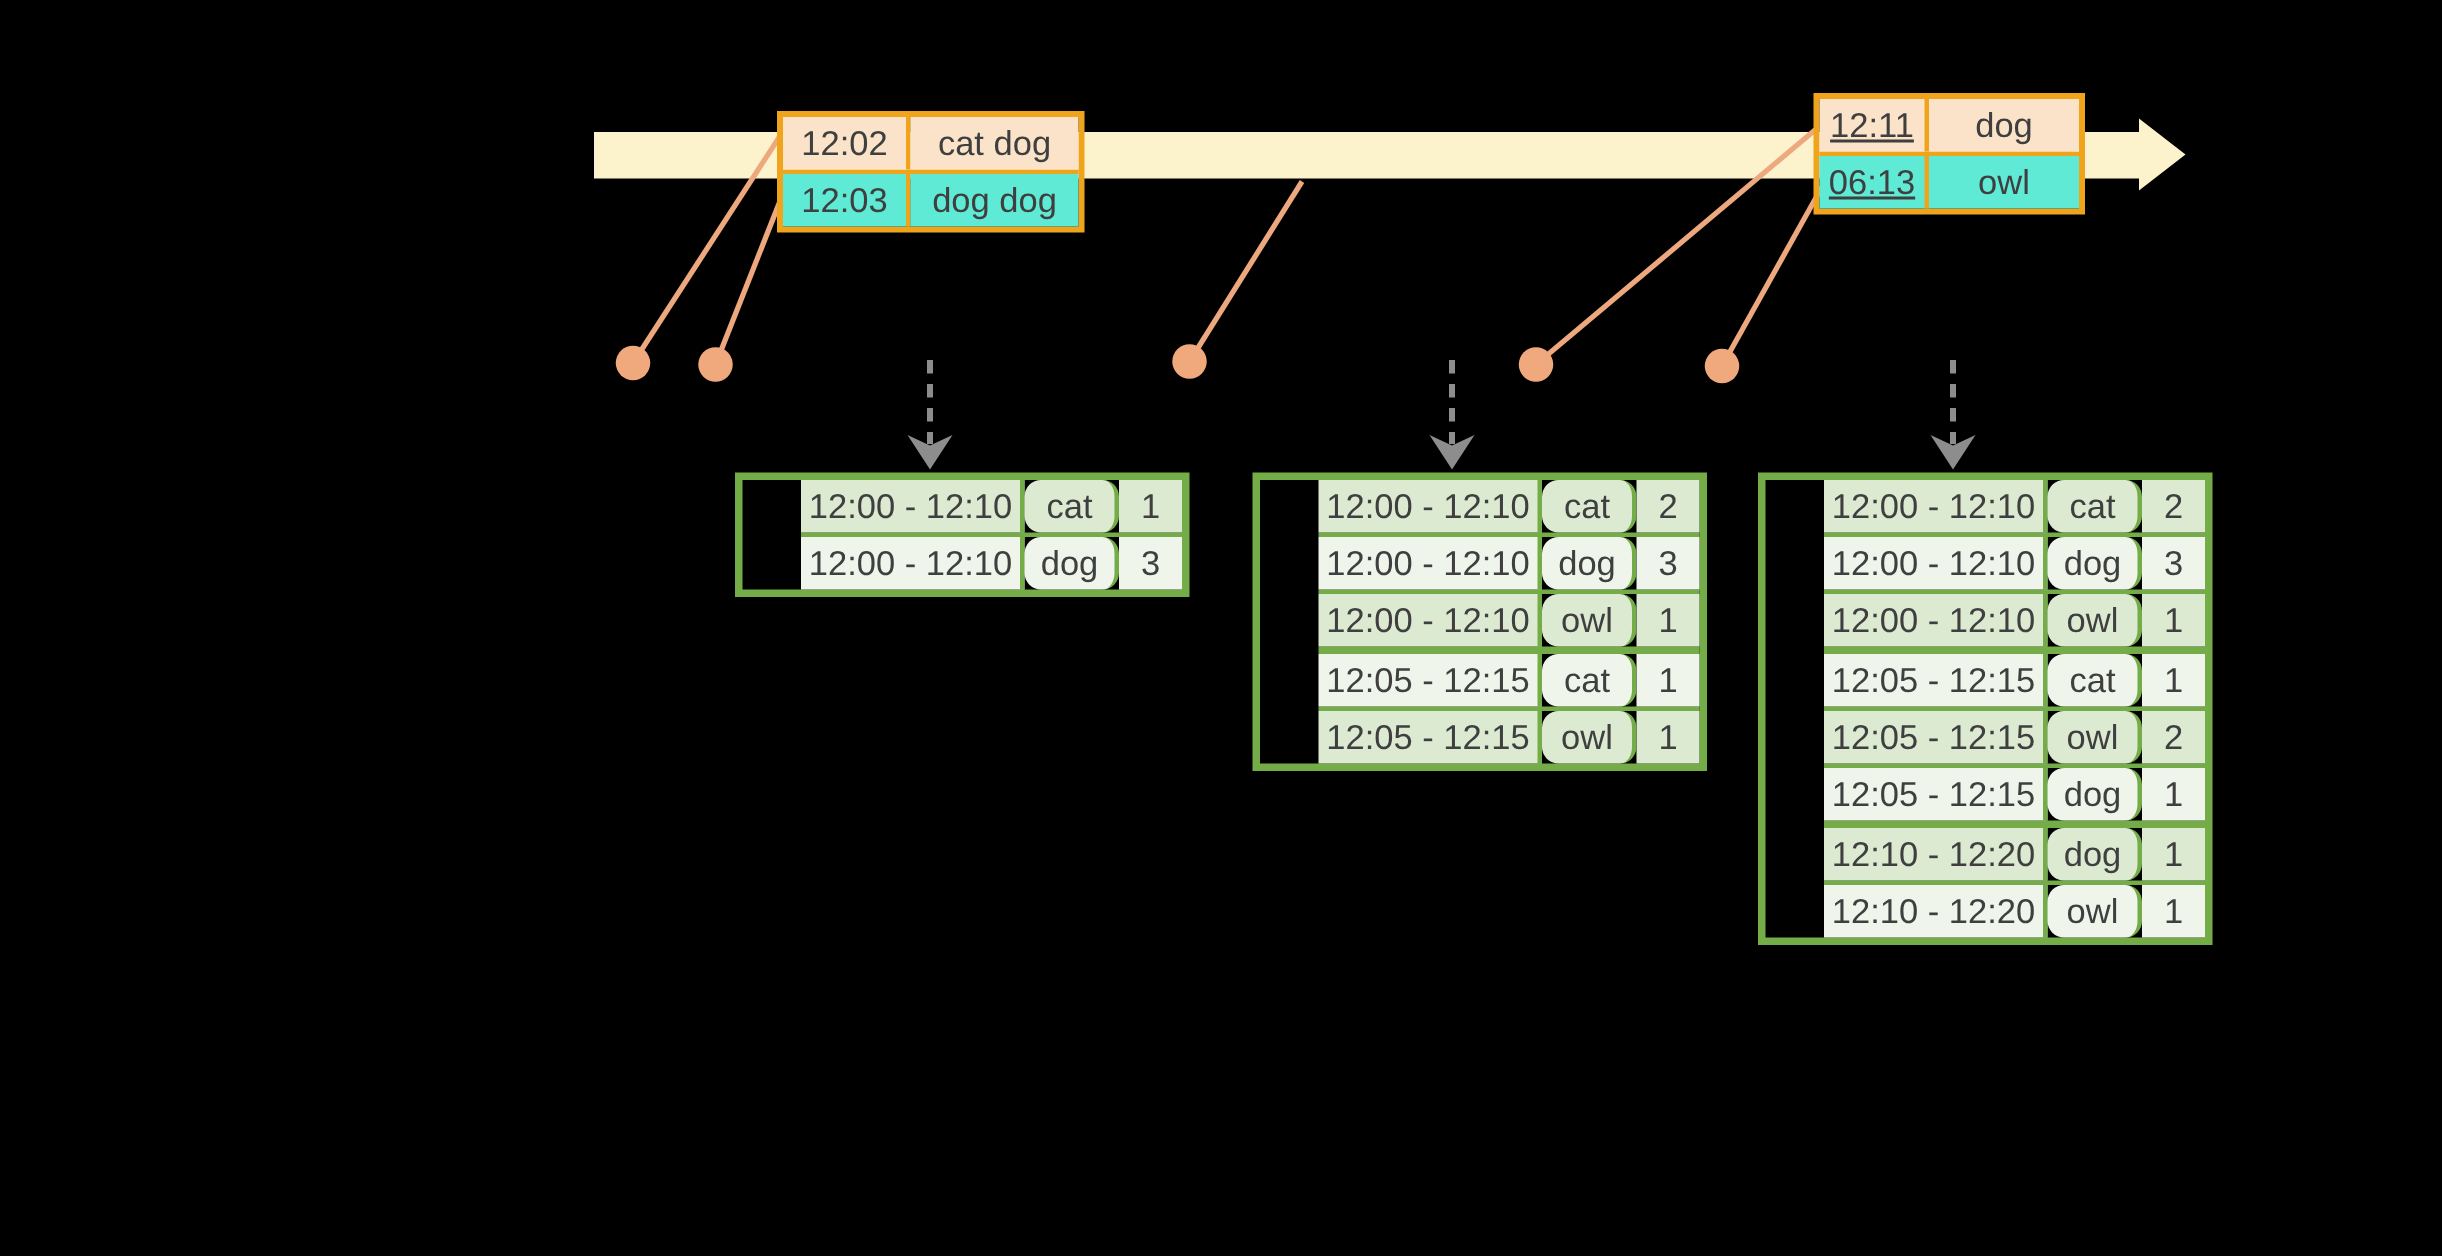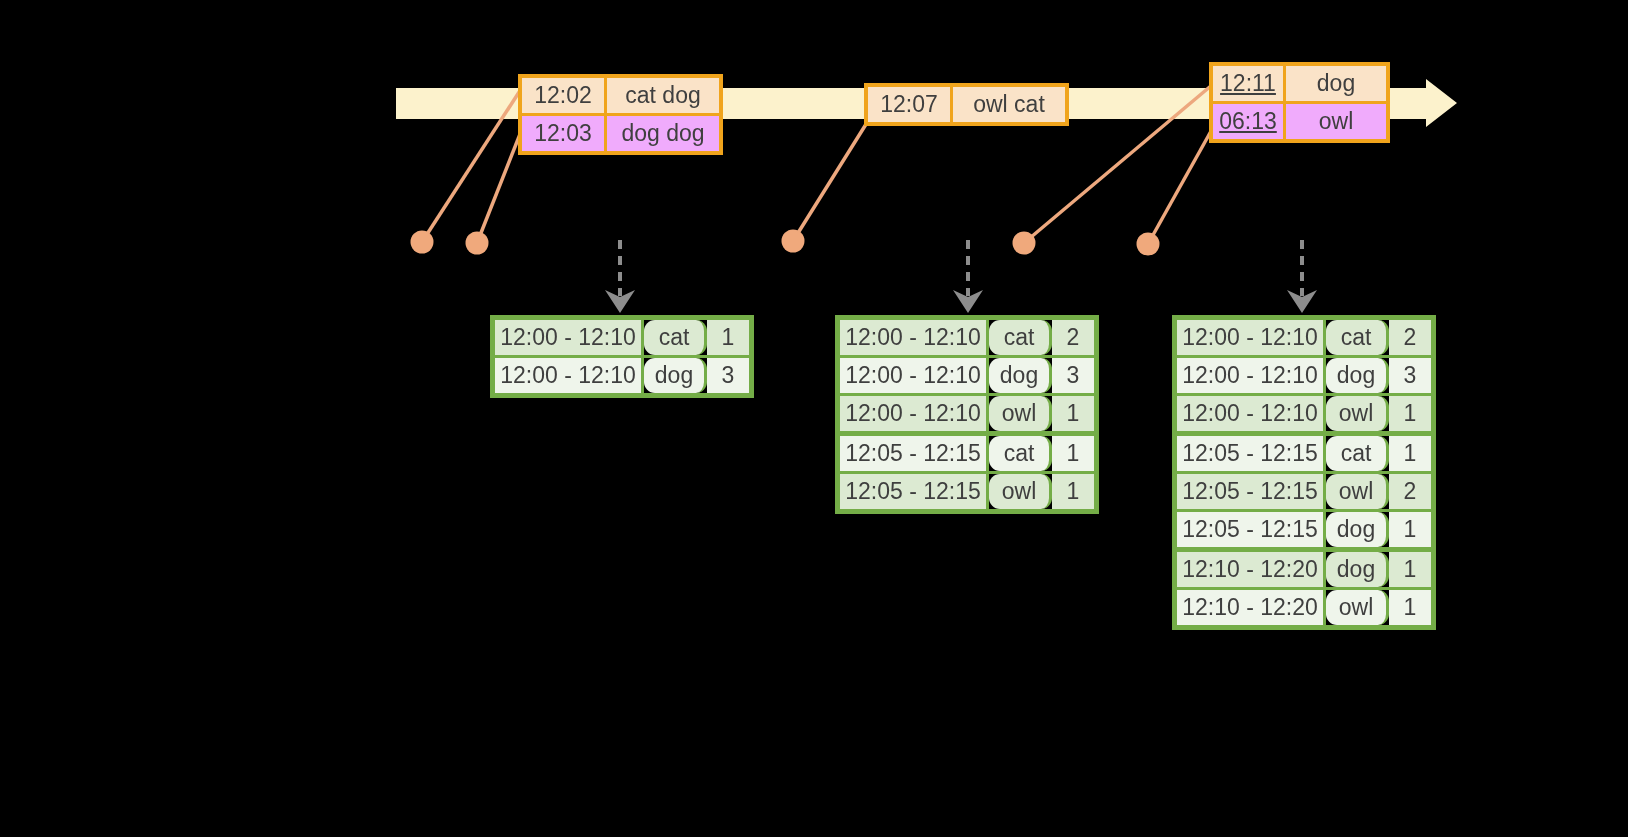--- a/index.html
+++ b/index.html
@@ -12,24 +12,24 @@
   
   .et{position:absolute;border:4px solid #f0a41c;}
   .et .row{display:flex;}
   .et .row + .row{border-top:3px solid #f0a41c;}
   .et .c{height:35px;display:flex;align-items:center;justify-content:center;font-size:23px;}
   .et .t{width:82px;border-right:3px solid #f0a41c;}
   .et .w{width:112px;}
   .et.narrow .t{width:70px;text-decoration:underline;}
   .et.narrow .w{width:100px;}
   .et .row.d .c{background:#fae3c8;}
-  .et .row.l .c{background:#f0abfc;}
+  .et .row.l .c{background:#5eead4;}
 
   
-  .rt{position:absolute;border:5px solid #74ad47;}
+  .rt{position:absolute;border:5px solid #74ad47;padding-left:39px;}
   .rt .rrow{display:flex;}
   .rt .rrow + .rrow{border-top:3px solid #74ad47;}
   .rt .rrow.g{border-top:5px solid #74ad47;}
   .rt .c{height:35px;display:flex;align-items:center;justify-content:center;font-size:23px;}
   .rt .cw{width:146px;border-right:3px solid #74ad47;}
   .rt .cword{width:60px;border-right:3px solid #74ad47;border-radius:11px;}
   .rt .cc{width:42px;}
   .rt .rrow.d .c{background:#dcead2;}
   .rt .rrow.l .c{background:#eff5eb;}
 </style>
@@ -66,26 +66,20 @@
     <div class="row d">
       <div class="c t">12:02</div>
       <div class="c w">cat dog</div>
     </div>
     <div class="row l">
       <div class="c t">12:03</div>
       <div class="c w">dog dog</div>
     </div>
   </div>
 
-  <div class="et" style="left:864px;top:83px;">
-    <div class="row d">
-      <div class="c t">12:07</div>
-      <div class="c w">owl cat</div>
-    </div>
-  </div>
 
   <div class="et narrow" style="left:1209px;top:62px;">
     <div class="row d">
       <div class="c t">12:11</div>
       <div class="c w">dog</div>
     </div>
     <div class="row l">
       <div class="c t">06:13</div>
       <div class="c w">owl</div>
     </div>

